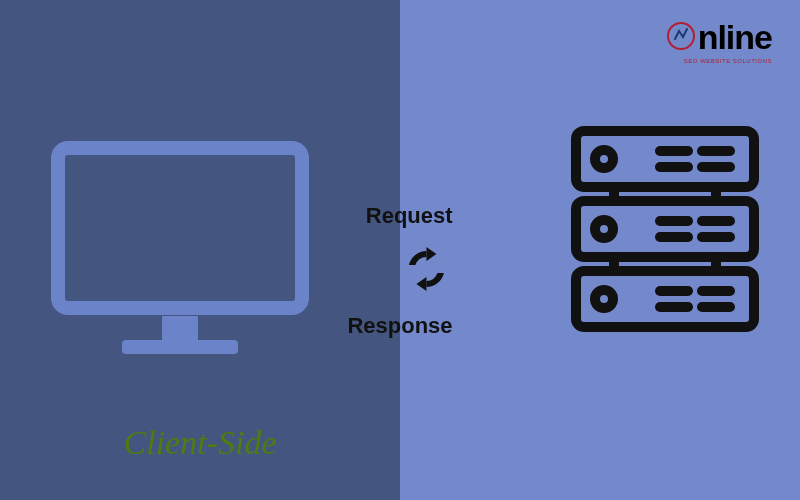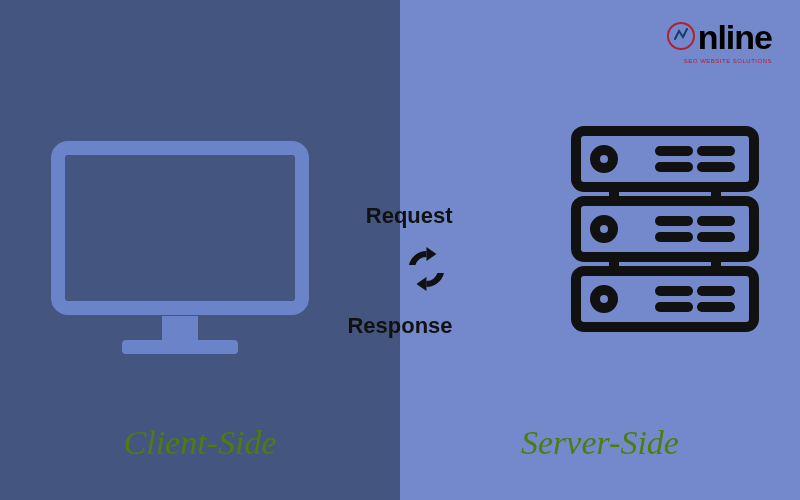--- a/index.html
+++ b/index.html
@@ -159,15 +159,14 @@
           <polygon points="26,4 26,18 36,11"></polygon>
           <path d="M 26 44 A 18 18 0 0 0 43.5 30 L 37 30 A 12 12 0 0 1 26 38 L 26 44 Z"></path>
           <polygon points="26,48 26,34 16,41"></polygon>
         </g>
       </svg>
     </div>
     <div class="middle-label">Response</div>
   </div>
 
   <div class="caption caption-left">Client-Side</div>
-  <div class="caption caption-right">Server-Side</div>
 
 </div>
 
 </body></html>

